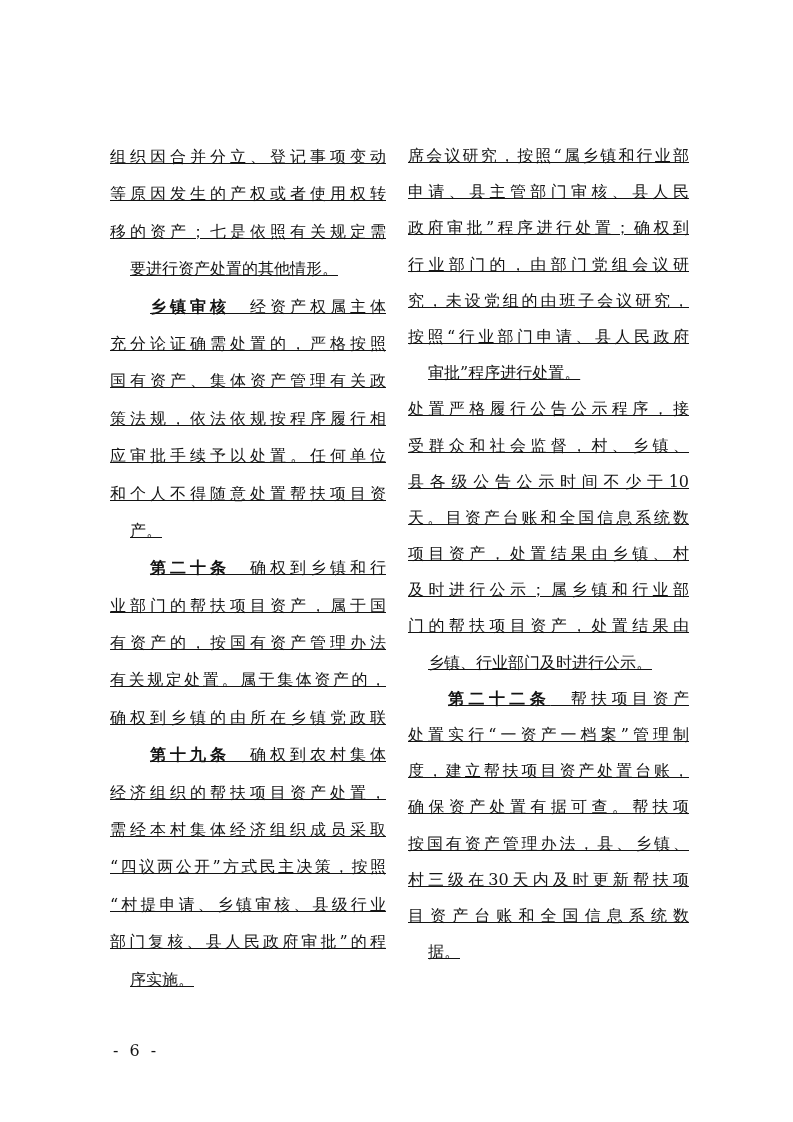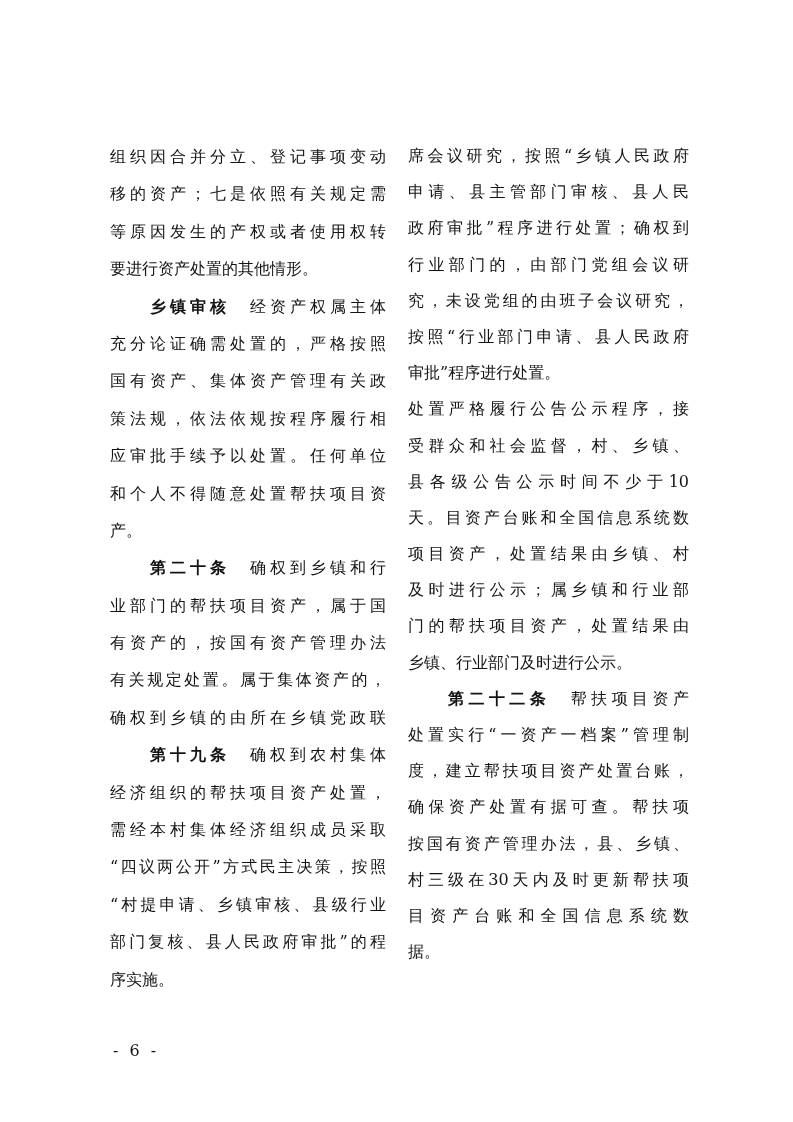--- a/index.html
+++ b/index.html
@@ -32,31 +32,33 @@
   .paragraph {
     margin: 0;
     padding: 0;
   }
   .line {
     font-size: 16px;
     text-align: justify;
     text-align-last: justify;
     overflow: hidden;
     white-space: normal;
+    text-decoration: underline;
   }
   .col-left .line {
     height: 37.4px;
     line-height: 37.4px;
   }
   .col-right .line {
     height: 36.2px;
     line-height: 36.2px;
   }
   .line.flush {
     text-align-last: left;
+    margin-left: 20px;
   }
   .line.indent {
     text-indent: 40px;
   }
   .label {
     font-weight: bold;
     font-family: "DejaVu Sans", "Liberation Sans", sans-serif;
   }
   .footer {
     position: absolute;
@@ -68,22 +70,22 @@
     color: #141414;
   }
 </style>
 </head>
 <body>
 
 <div class="page">
   <div class="column col-left" id="col-0">
       <div class="paragraph">
         <div class="line">组织因合并分立、登记事项变动</div>
+        <div class="line">等原因发生的产权或者使用权转</div>
         <div class="line">移的资产；七是依照有关规定需</div>
-        <div class="line">等原因发生的产权或者使用权转</div>
         <div class="line flush">要进行资产处置的其他情形。</div>
       </div>
       <div class="paragraph">
         <div class="line indent"><span class="label">乡镇审核</span>　经资产权属主体</div>
         <div class="line">充分论证确需处置的，严格按照</div>
         <div class="line">国有资产、集体资产管理有关政</div>
         <div class="line">策法规，依法依规按程序履行相</div>
         <div class="line">应审批手续予以处置。任何单位</div>
         <div class="line">和个人不得随意处置帮扶项目资</div>
         <div class="line flush">产。</div>
@@ -100,21 +102,21 @@
         <div class="line">经济组织的帮扶项目资产处置，</div>
         <div class="line">需经本村集体经济组织成员采取</div>
         <div class="line">“四议两公开”方式民主决策，按照</div>
         <div class="line">“村提申请、乡镇审核、县级行业</div>
         <div class="line">部门复核、县人民政府审批”的程</div>
         <div class="line flush">序实施。</div>
       </div>
     </div>
   <div class="column col-right" id="col-1">
       <div class="paragraph">
-        <div class="line">席会议研究，按照“乡镇人民政府</div>
+        <div class="line">席会议研究，按照“属乡镇和行业部</div>
         <div class="line">申请、县主管部门审核、县人民</div>
         <div class="line">政府审批”程序进行处置；确权到</div>
         <div class="line">行业部门的，由部门党组会议研</div>
         <div class="line">究，未设党组的由班子会议研究，</div>
         <div class="line">按照“行业部门申请、县人民政府</div>
         <div class="line flush">审批”程序进行处置。</div>
       </div>
       <div class="paragraph">
         <div class="line">处置严格履行公告公示程序，接</div>
         <div class="line">受群众和社会监督，村、乡镇、</div>

